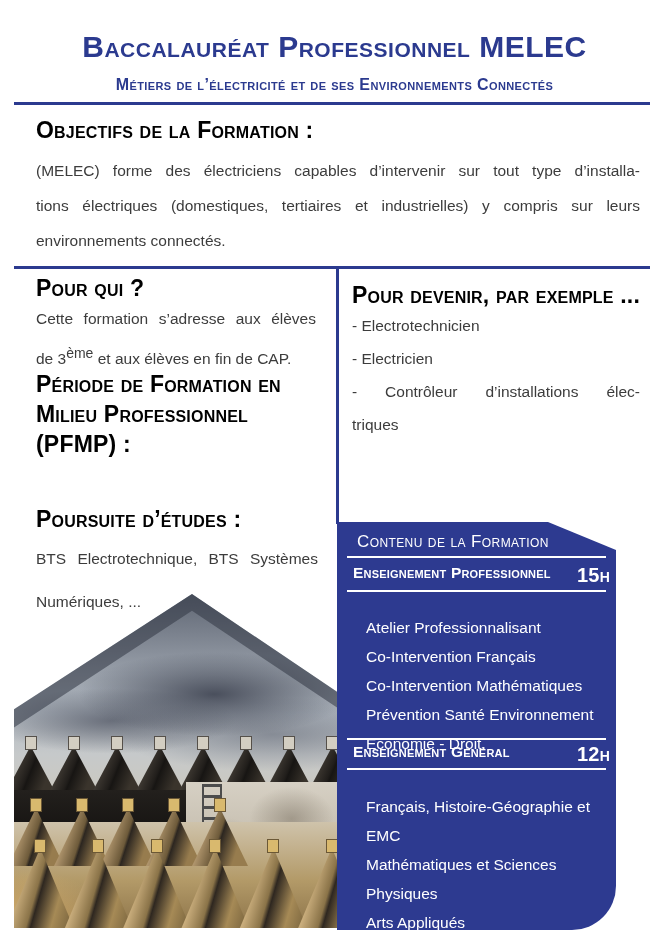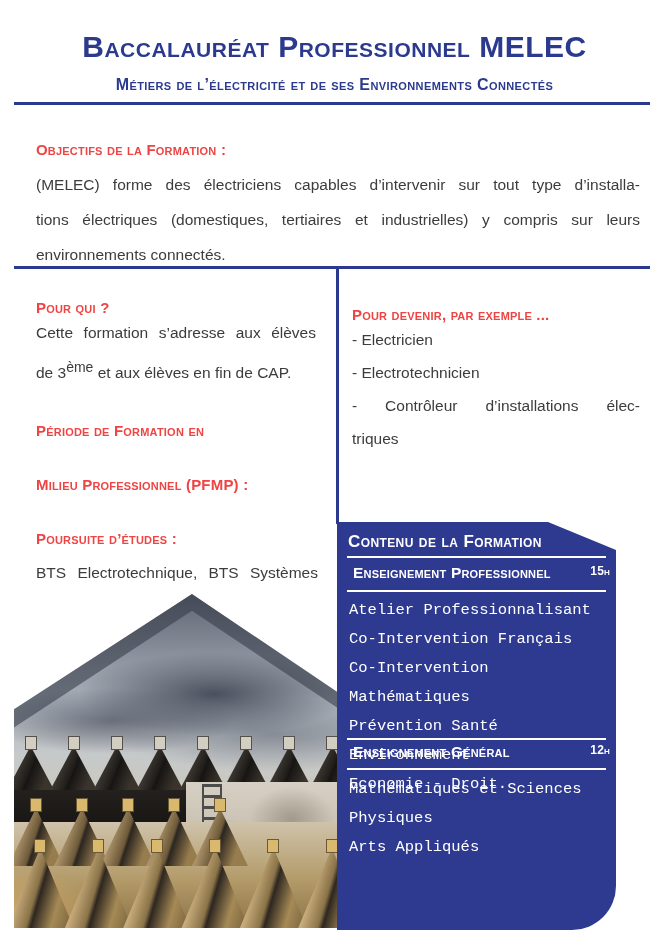--- a/index.html
+++ b/index.html
@@ -15,68 +15,68 @@
   }
   .doc-subtitle{
     position:absolute;top:76px;left:0;width:669px;text-align:center;
     font-size:16px;font-weight:bold;letter-spacing:.4px;color:#2b3a8f;
   }
   .hrule{position:absolute;height:3px;background:#2b3a8f;}
   #rule-top{top:102px;left:14px;width:636px;}
   #rule-mid{top:266px;left:14px;width:636px;}
   #vrule{position:absolute;left:336px;top:266px;width:3px;height:258px;background:#2b3a8f;}
   
-  .h-sec{font-variant:small-caps;font-weight:bold;color:#ef4444;font-size:15px;letter-spacing:.2px;margin-top:24px;}
+  .h-sec{font-variant:small-caps;font-weight:bold;color:#000000;font-size:23px;letter-spacing:.2px;}
   .body-line{font-size:15.5px;color:#3c3c3c;}
   .just{text-align:justify;text-align-last:justify;}
   
   #objectifs{position:absolute;left:36px;top:117px;width:604px;}
   #objectifs .h-sec{margin-bottom:9px;}
   #objectifs .body-line{line-height:35px;}
   
   #pour-qui{position:absolute;left:36px;top:275px;width:280px;}
   #pour-qui .body-line{line-height:34px;}
   #pour-qui .body-line:first-of-type{margin-top:7px;}
   sup{font-size:14px;vertical-align:super;}
-  #pfmp{position:absolute;left:36px;top:392px;width:282px;}
+  #pfmp{position:absolute;left:36px;top:369px;width:282px;}
   #pfmp .h-sec{line-height:30px;}
   #pfmp .body-line{margin-top:10px;}
   #poursuite{position:absolute;left:36px;top:506px;width:282px;}
   #poursuite .body-line{line-height:34px;margin-top:9px;}
   #poursuite .body-line:first-of-type{margin-top:8px;}
   
   #pour-devenir{position:absolute;left:352px;top:282px;width:288px;}
   #pour-devenir .list-item{font-size:15.5px;line-height:33px;color:#3c3c3c;}
   #pour-devenir .list-item:first-of-type{margin-top:8px;}
   
   #panel{
     position:absolute;left:337px;top:522px;width:279px;height:408px;
     background:#2d3a90;border-bottom-right-radius:44px;color:#fff;
   }
   #panel .corner-cut{
     position:absolute;top:0;right:0;width:68px;height:28px;background:#ffffff;
     clip-path:polygon(0 0,100% 0,100% 100%);
   }
   .panel-title{
-    position:absolute;top:10px;left:11px;width:255px;
-    font-variant:small-caps;font-weight:bold;font-size:17px;letter-spacing:.4px;
+    position:absolute;top:10px;left:20px;width:255px;
+    font-variant:small-caps;font-weight:normal;font-size:17px;letter-spacing:.4px;
   }
   .wrule{position:absolute;left:10px;width:259px;height:2px;background:#ffffff;}
   #wrule-1{top:34px;}
   #wrule-2{top:68px;}
   #wrule-3{top:216px;}
   #wrule-4{top:246px;}
   .panel-header{
     position:absolute;left:16px;width:257px;display:flex;justify-content:space-between;
     font-variant:small-caps;font-weight:bold;font-size:15.5px;letter-spacing:.2px;
   }
   #hdr-pro{top:42px;}
   #hdr-gen{top:221px;}
-  .panel-hours{font-size:12px;}
-  .panel-list{position:absolute;left:12px;width:257px;list-style:none;margin:0;padding:0;font-family:Liberation Mono, monospace;}
+  .panel-hours{font-size:20px;}
+  .panel-list{position:absolute;left:12px;width:257px;list-style:none;margin:17px;padding:0;}
   #list-pro{top:74px;}
   #list-gen{top:253px;}
   .panel-list li{font-size:15.5px;line-height:29px;}
   
   #photo{
     position:absolute;left:14px;top:594px;width:323px;height:334px;
     clip-path:polygon(55.1% 0,100% 29.3%,100% 100%,0 100%,0 34.5%);
     overflow:hidden;background:#c3c8cc;
   }
   .sky{
@@ -147,26 +147,27 @@
 </div>
 
 <div id="pfmp">
   <div class="h-sec">Période de Formation en</div>
   <div class="h-sec">Milieu Professionnel (PFMP) :</div>
 </div>
 
 <div id="poursuite">
   <div class="h-sec">Poursuite d’études :</div>
   <div class="body-line just">BTS Electrotechnique, BTS Systèmes</div>
+  <div class="body-line">Numériques, ...</div>
 </div>
 
 <div id="pour-devenir">
   <div class="h-sec">Pour devenir, par exemple ...</div>
+  <div class="list-item">- Electrotechnicien</div>
   <div class="list-item">- Electricien</div>
-  <div class="list-item">- Electrotechnicien</div>
   <div class="list-item just">- Contrôleur d’installations élec-</div>
   <div class="list-item">triques</div>
 </div>
 
 <div id="panel">
   <div class="corner-cut"></div>
   <div class="panel-title">Contenu de la Formation</div>
   <div class="wrule" id="wrule-1"></div>
 
   <div class="panel-header" id="hdr-pro">
@@ -184,20 +185,21 @@
   </ul>
 
   <div class="wrule" id="wrule-3"></div>
   <div class="panel-header" id="hdr-gen">
     <span>Enseignement Général</span>
     <span class="panel-hours">12h</span>
   </div>
   <div class="wrule" id="wrule-4"></div>
 
   <ul class="panel-list" id="list-gen">
+    <li>Français, Histoire-Géographie et EMC</li>
     <li>Mathématiques et Sciences Physiques</li>
     <li>Arts Appliqués</li>
 
   </ul>
 </div>
 
 <div id="photo">
   <div class="sky"></div>
   <div class="peak-shadow"></div>
   <div class="cone-row" id="row-small">

